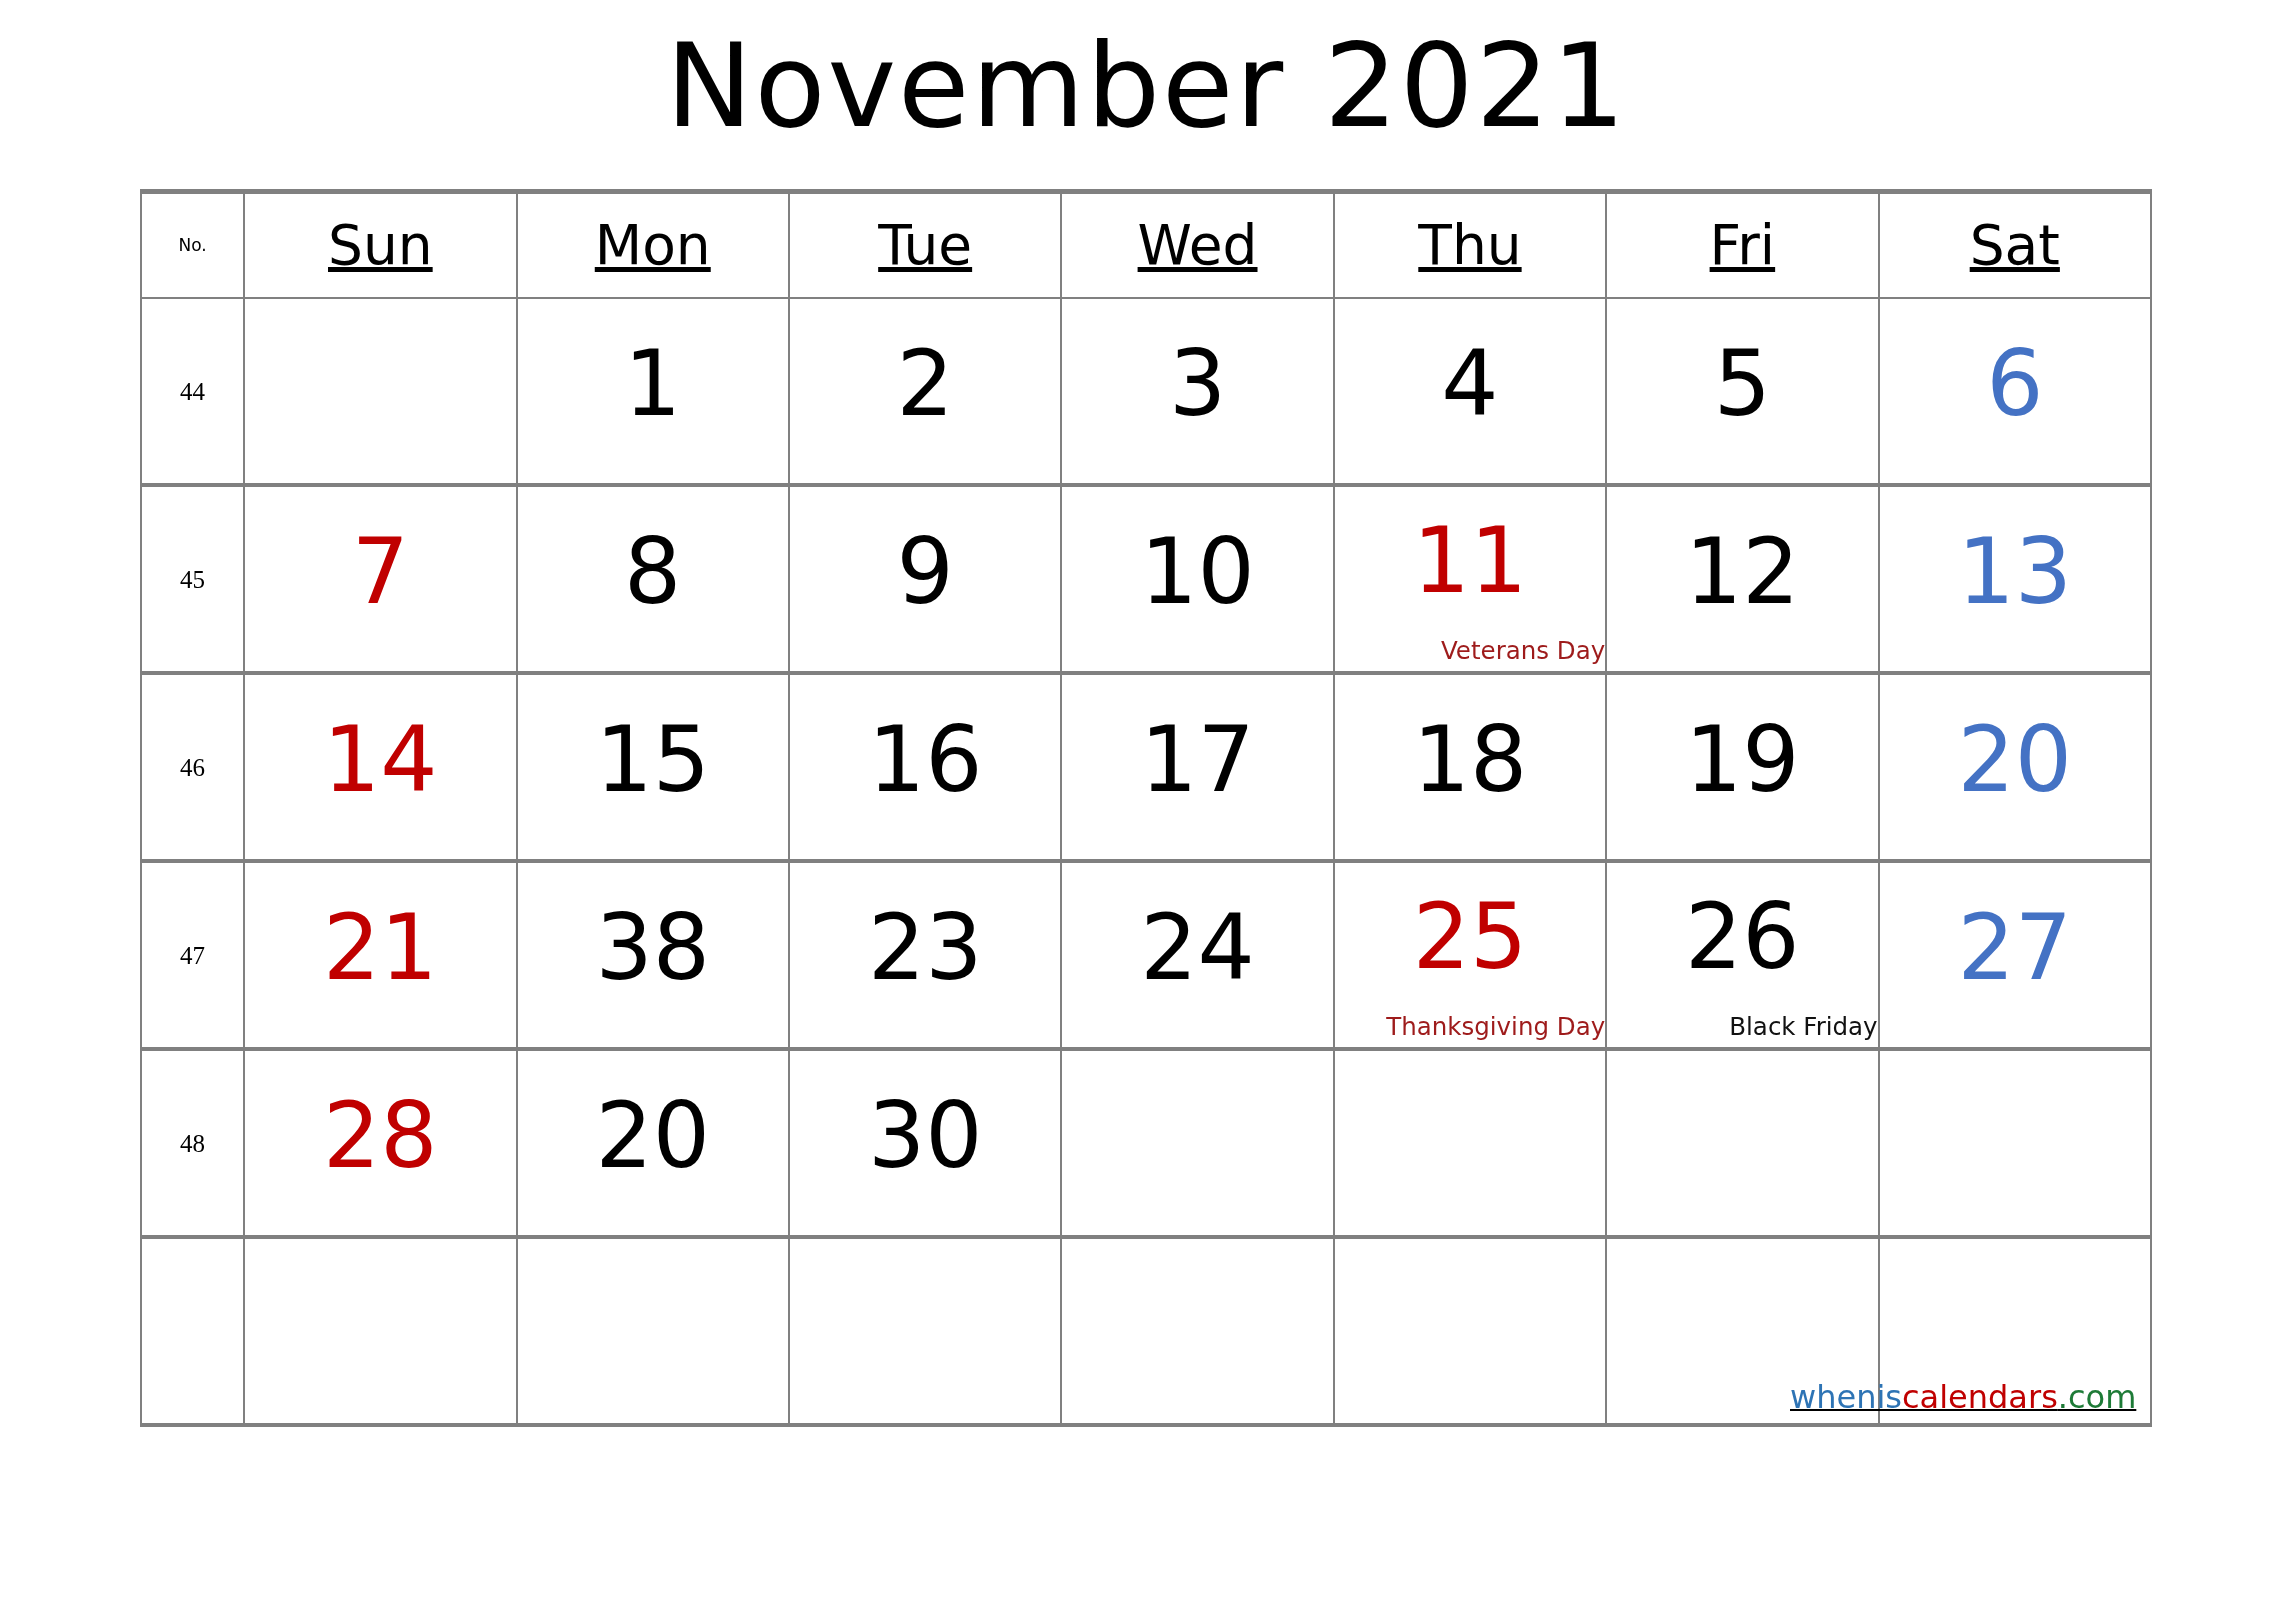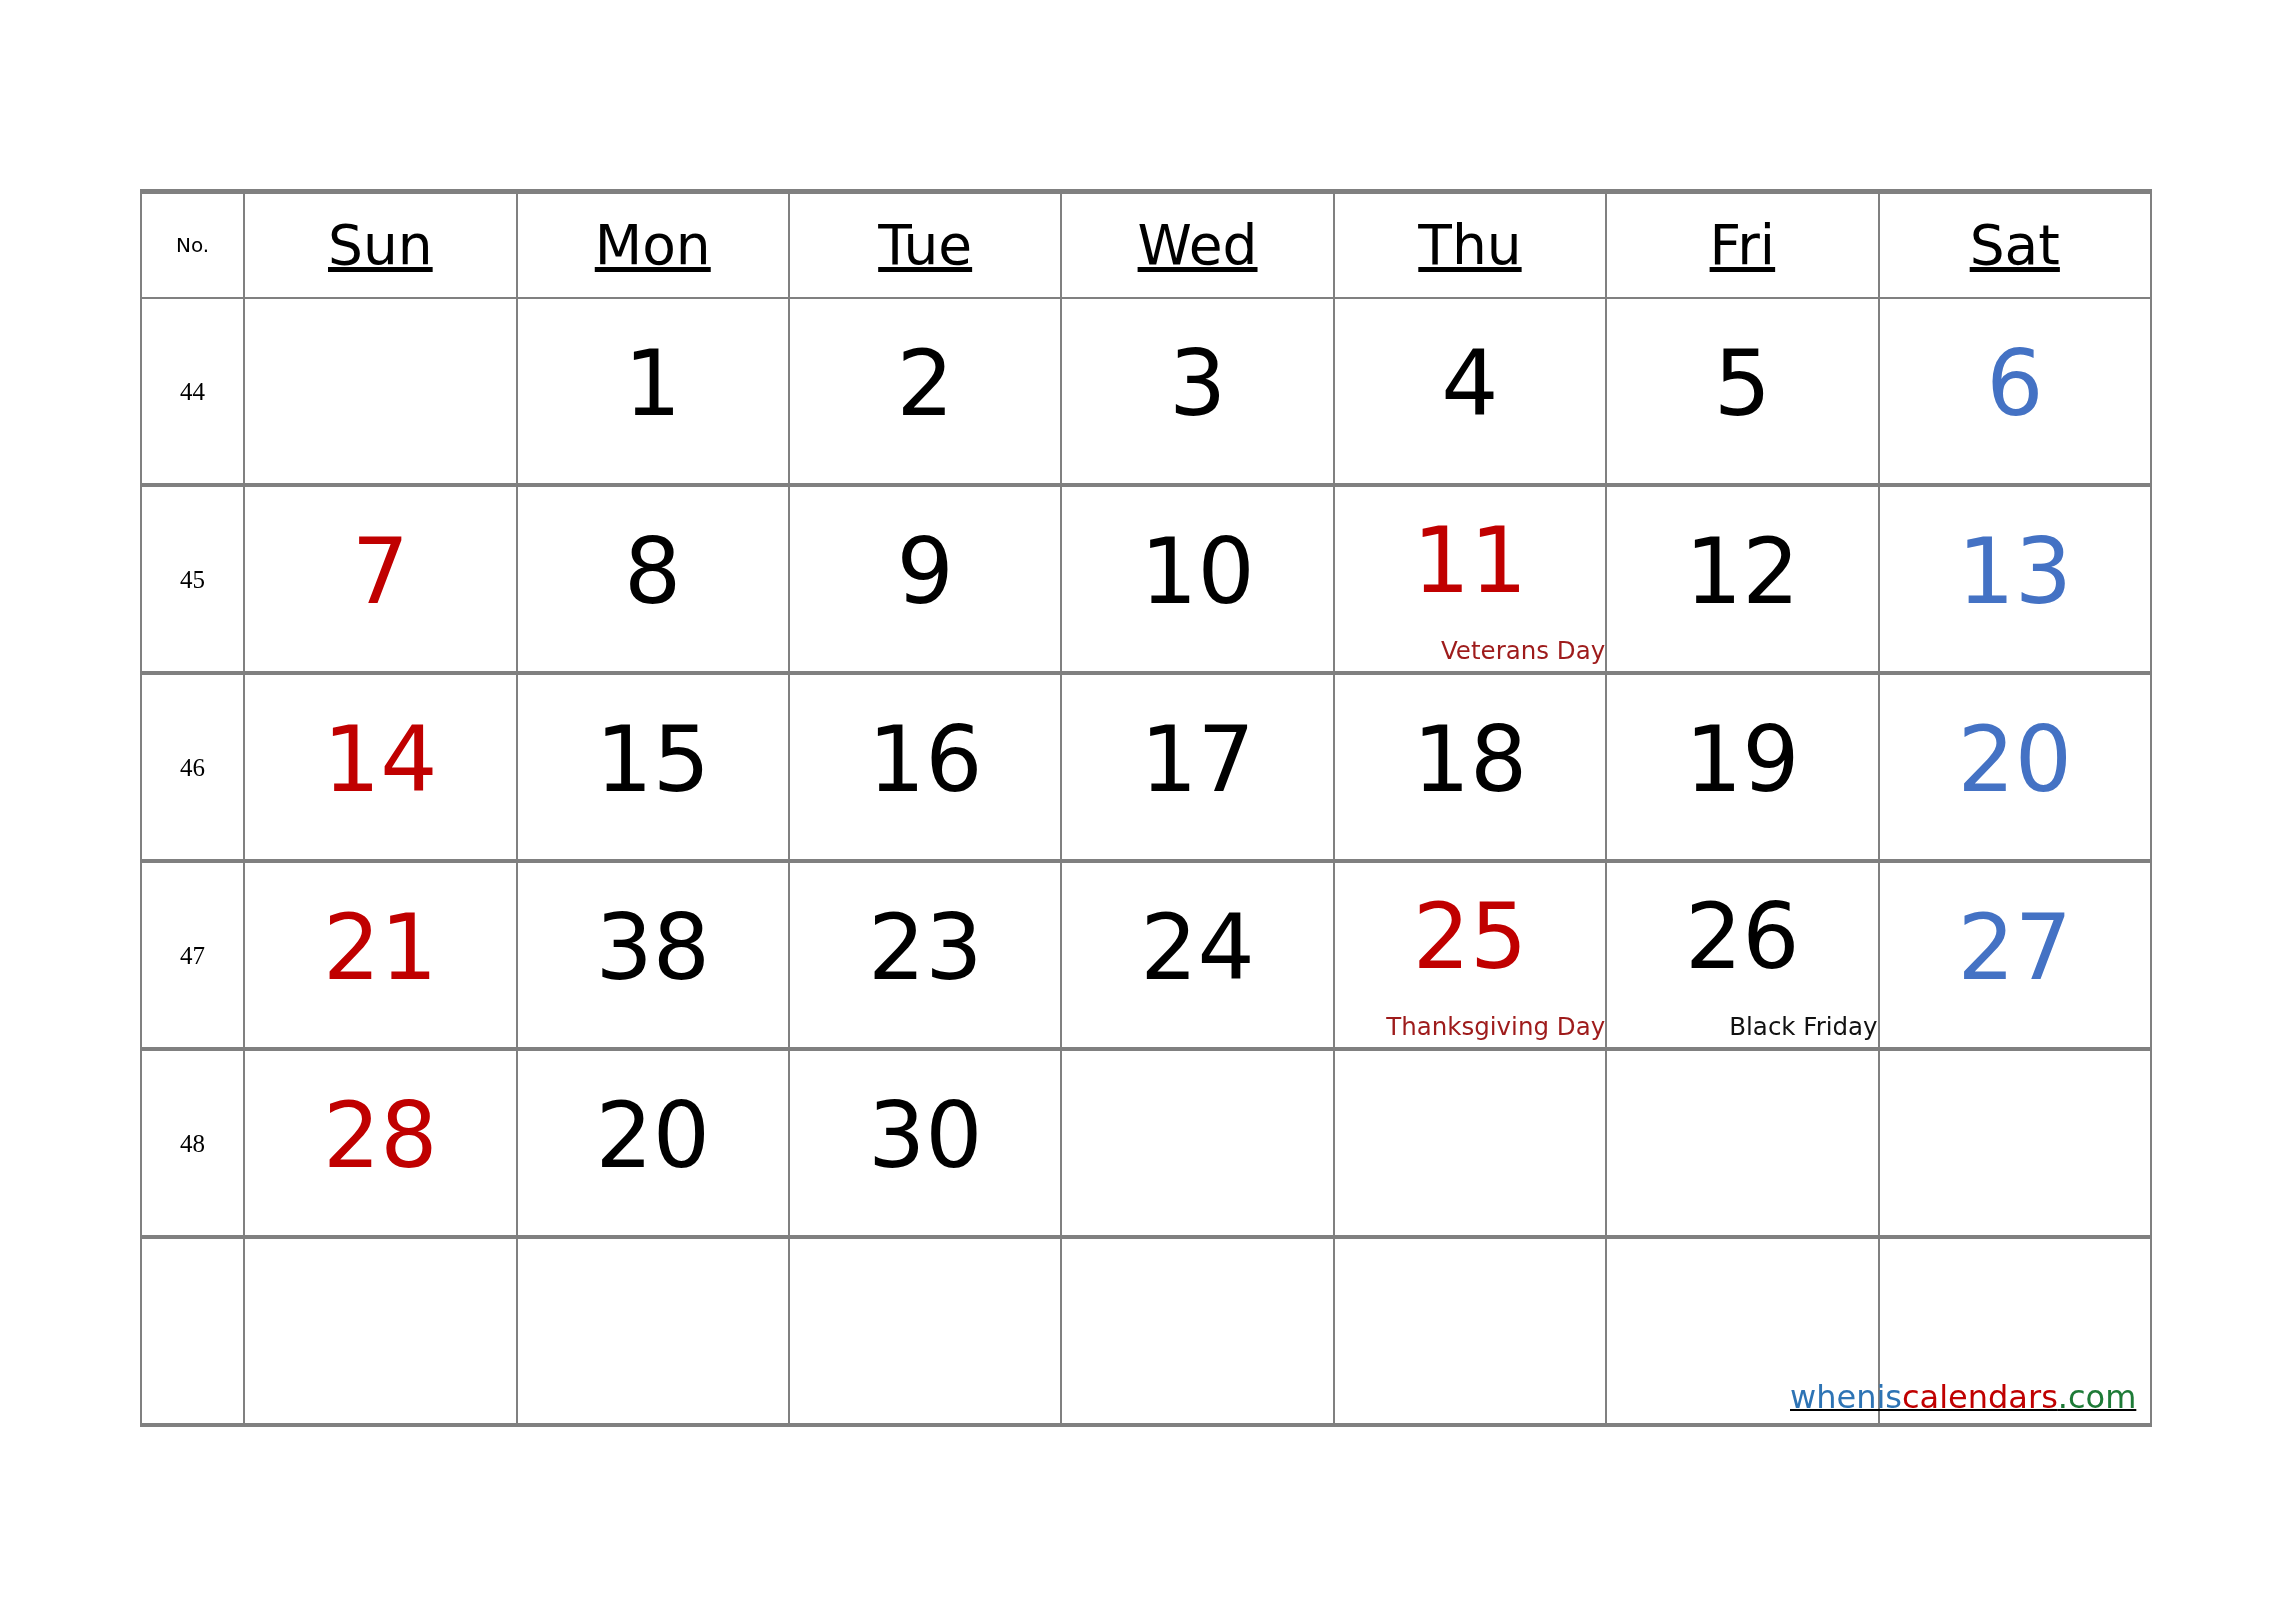--- a/index.html
+++ b/index.html
@@ -75,21 +75,21 @@
     font-weight: 400;
     color: #000000;
   }
   .hdr-day {
     font-size: 55px;
     font-family: "DejaVu Sans", sans-serif;
     line-height: 1;
     text-decoration: underline;
   }
   .hdr-no {
-    font-size: 20px;
+    font-size: 17px;
     font-family: "DejaVu Sans", sans-serif;
     line-height: 1;
   }
 
   
   .calendar tbody tr {
     height: 184px;
   }
   .calendar tbody td {
     border-top: 4.9px solid #808080;
@@ -162,20 +162,21 @@
   }
   .wm-a { color: #2E74B5; }
   .wm-b { color: #C00000; }
   .wm-c { color: #1E7B37; }
 </style>
 </head>
 <body>
 
 <div class="page">
 
+  <div class="title">November 2021</div>
 
   <table class="calendar">
     <colgroup>
       <col class="c-no">
       <col class="c-day">
         <col class="c-day">
         <col class="c-day">
         <col class="c-day">
       <col class="c-day">
         <col class="c-day">

